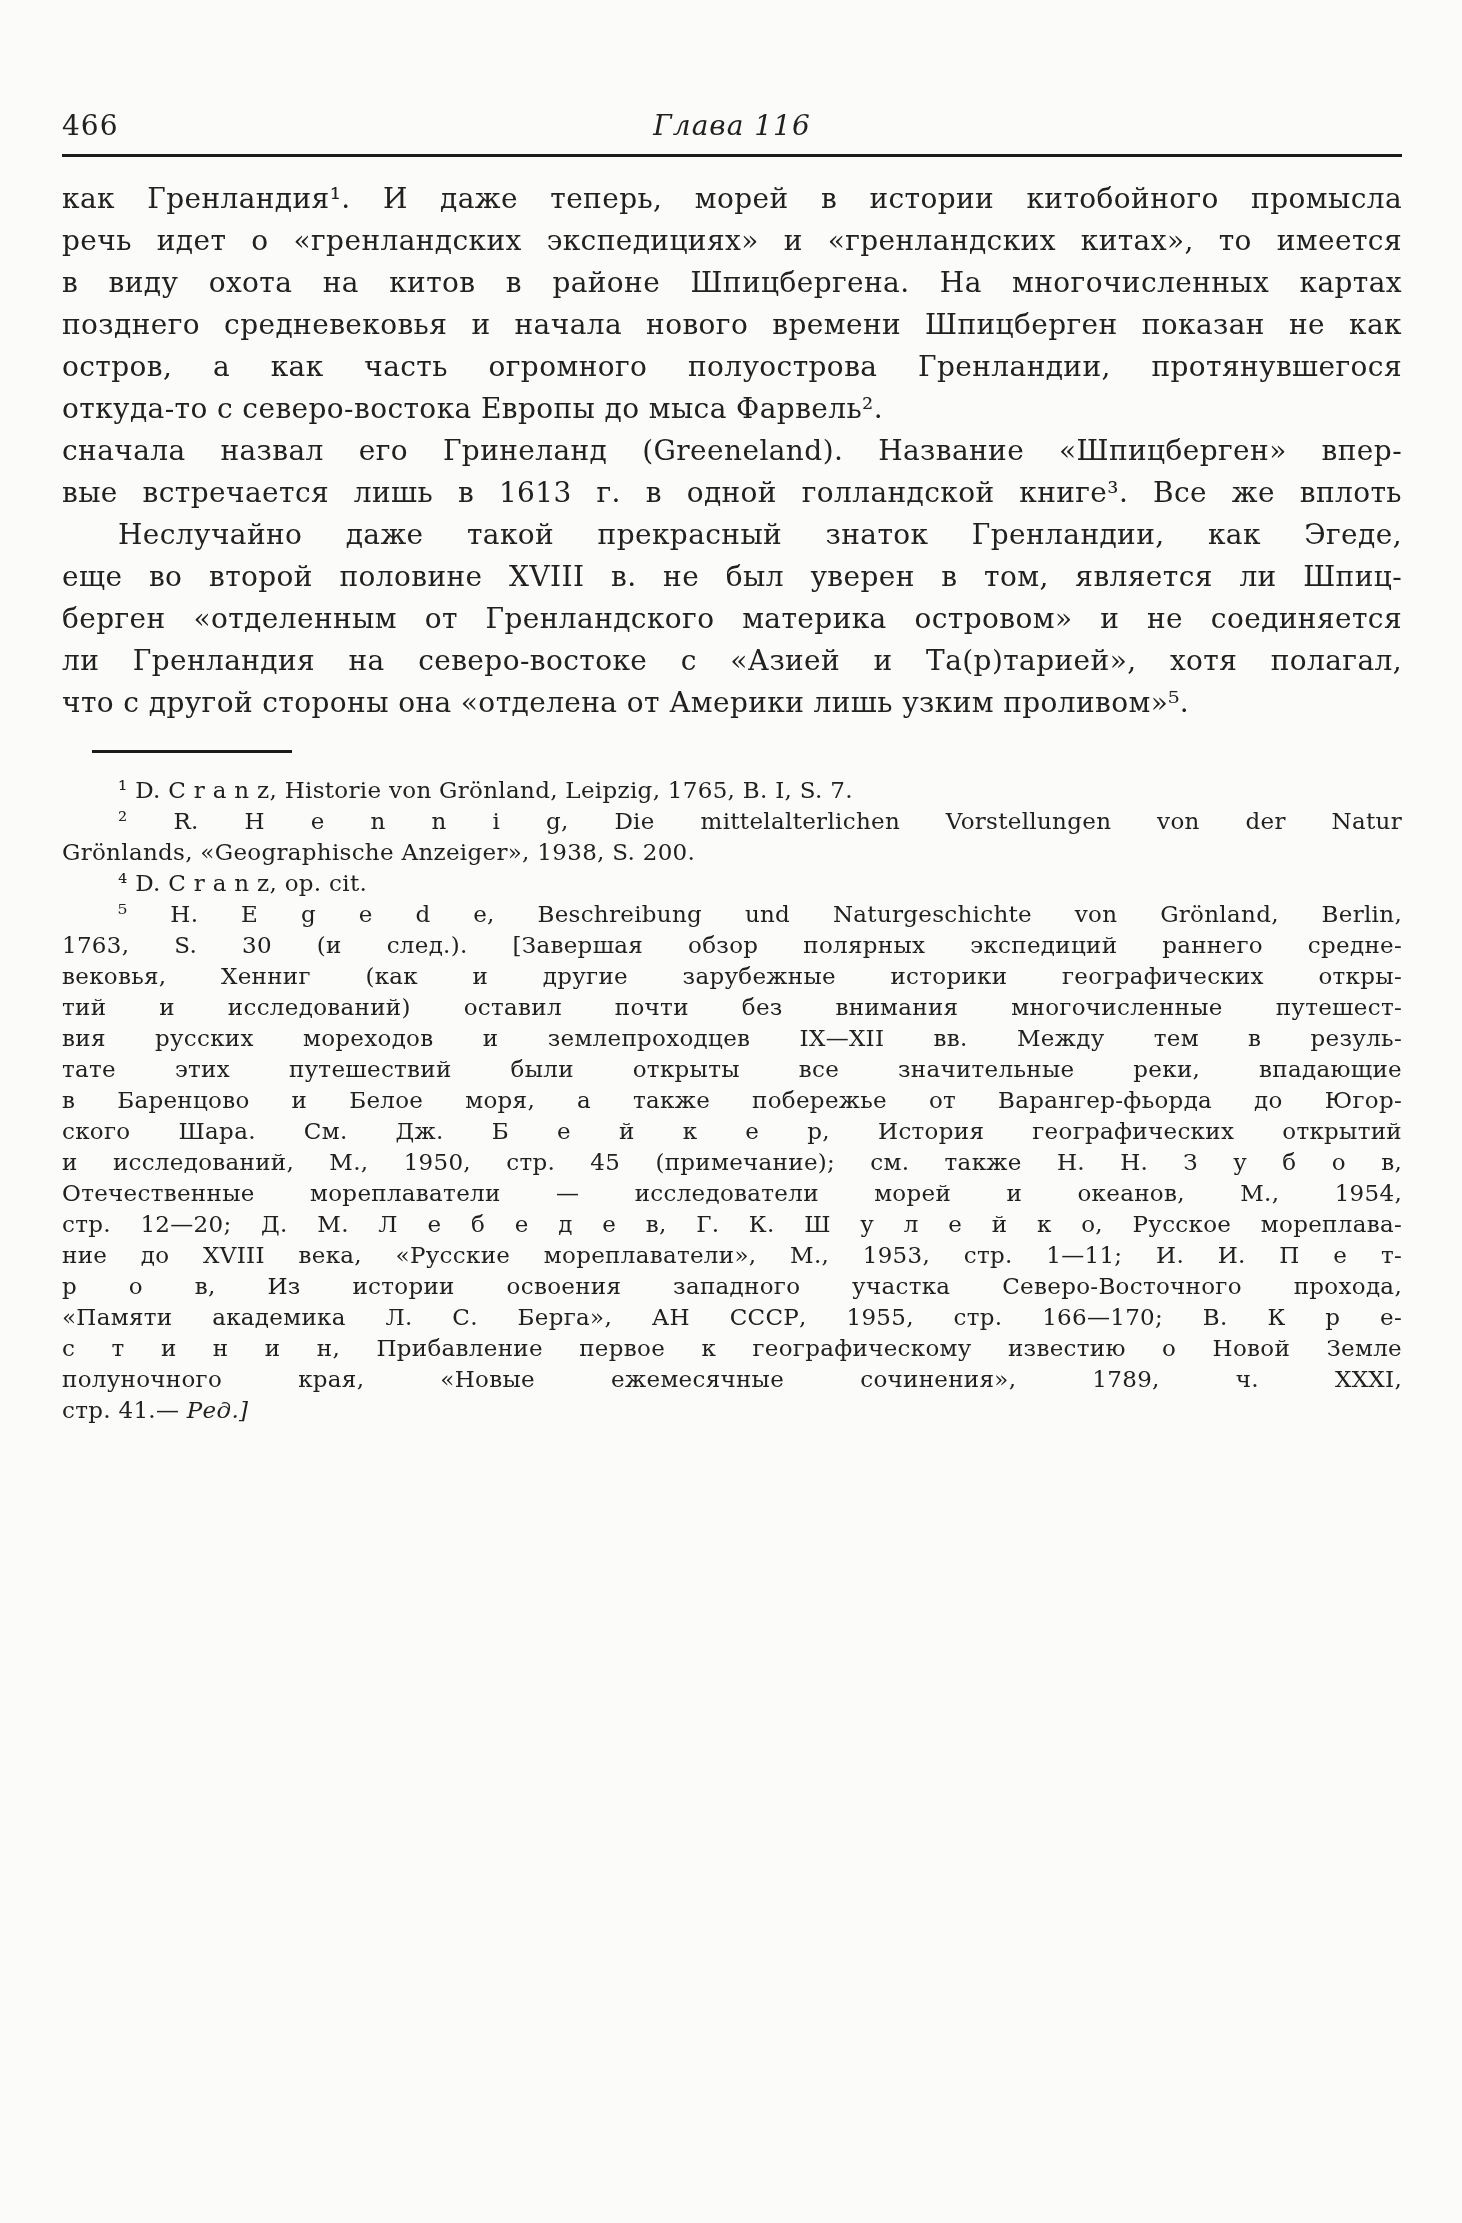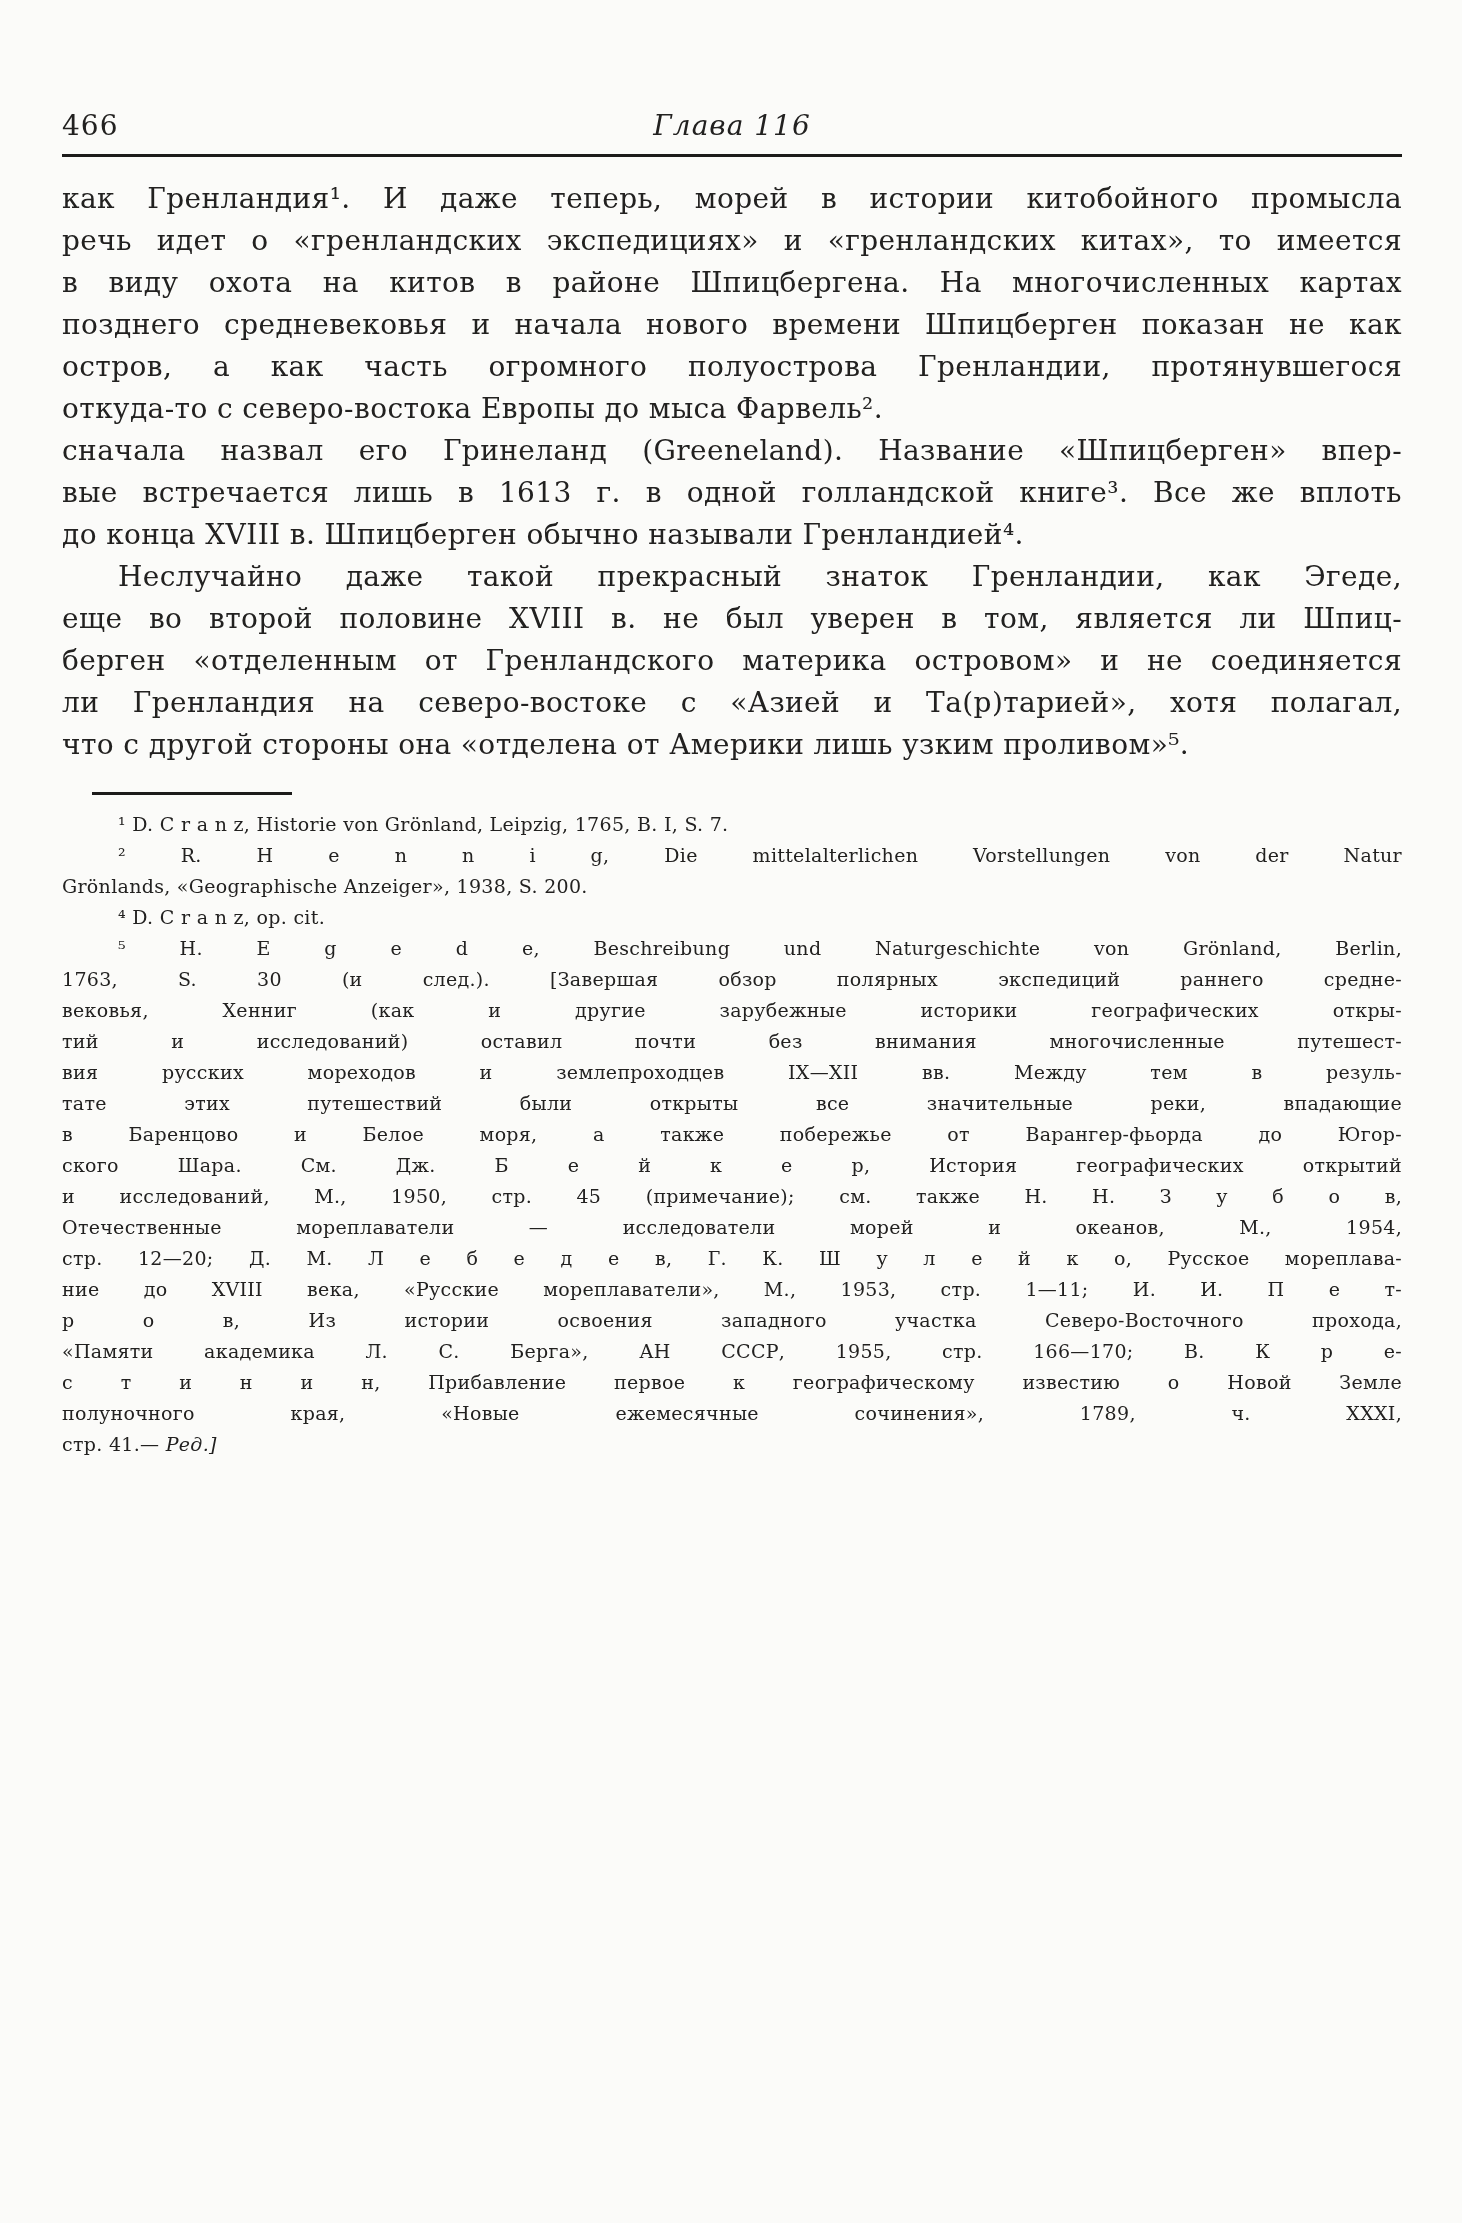--- a/index.html
+++ b/index.html
@@ -64,22 +64,22 @@
   
   .fnrule {
     width: 200px;
     height: 3px;
     background: #1c1b1a;
     margin: 26px 0 0 30px;
   }
 
   
   .footnotes {
-    margin-top: 14px;
-    font-size: 19px;
+    margin-top: 22px;
+    font-size: 23px;
     letter-spacing: 0.3px;
   }
   .fline {
     height: 31px;
     line-height: 31px;
   }
   .fline.ind { text-indent: 56px; }
   .fline em { font-style: italic; }
 </style>
 </head>
@@ -98,21 +98,20 @@
 
       <div class="bline j">как Гренландия¹. И даже теперь, морей в истории китобойного промысла</div>
       <div class="bline j">речь идет о «гренландских экспедициях» и «гренландских китах», то имеется</div>
       <div class="bline j">в виду охота на китов в районе Шпицбергена. На многочисленных картах</div>
       <div class="bline j">позднего средневековья и начала нового времени Шпицберген показан не как</div>
       <div class="bline j">остров, а как часть огромного полуострова Гренландии, протянувшегося</div>
       <div class="bline">откуда-то с северо-востока Европы до мыса Фарвель².</div>
 
       <div class="bline j">сначала назвал его Гринеланд (Greeneland). Название «Шпицберген» впер-</div>
       <div class="bline j">вые встречается лишь в 1613 г. в одной голландской книге³. Все же вплоть</div>
-      <div class="bline">до конца XVIII в. Шпицберген обычно называли Гренландией⁴.</div>
 
       <div class="bline j ind">Неслучайно даже такой прекрасный знаток Гренландии, как Эгеде,</div>
       <div class="bline j">еще во второй половине XVIII в. не был уверен в том, является ли Шпиц-</div>
       <div class="bline j">берген «отделенным от Гренландского материка островом» и не соединяется</div>
       <div class="bline j">ли Гренландия на северо-востоке с «Азией и Та(р)тарией», хотя полагал,</div>
       <div class="bline">что с другой стороны она «отделена от Америки лишь узким проливом»⁵.</div>
     </main>
 
     <div class="fnrule"></div>
 

